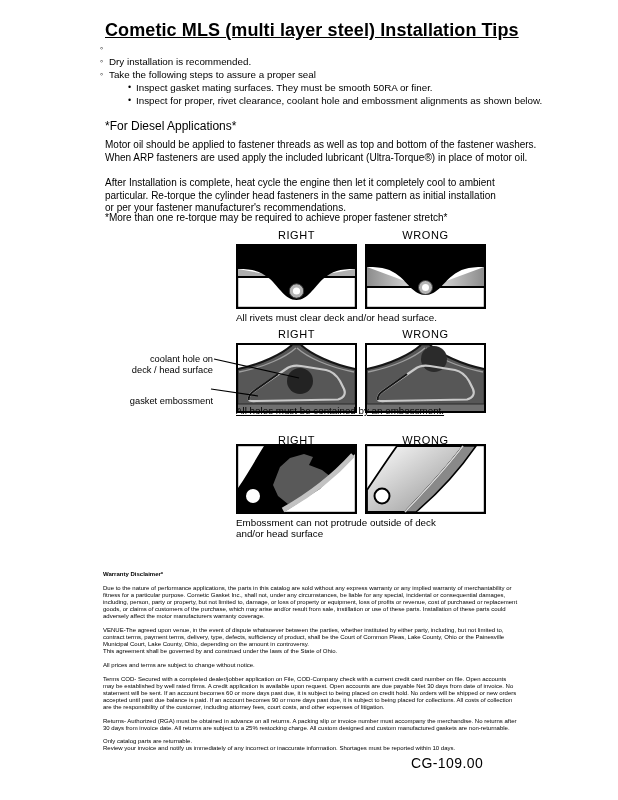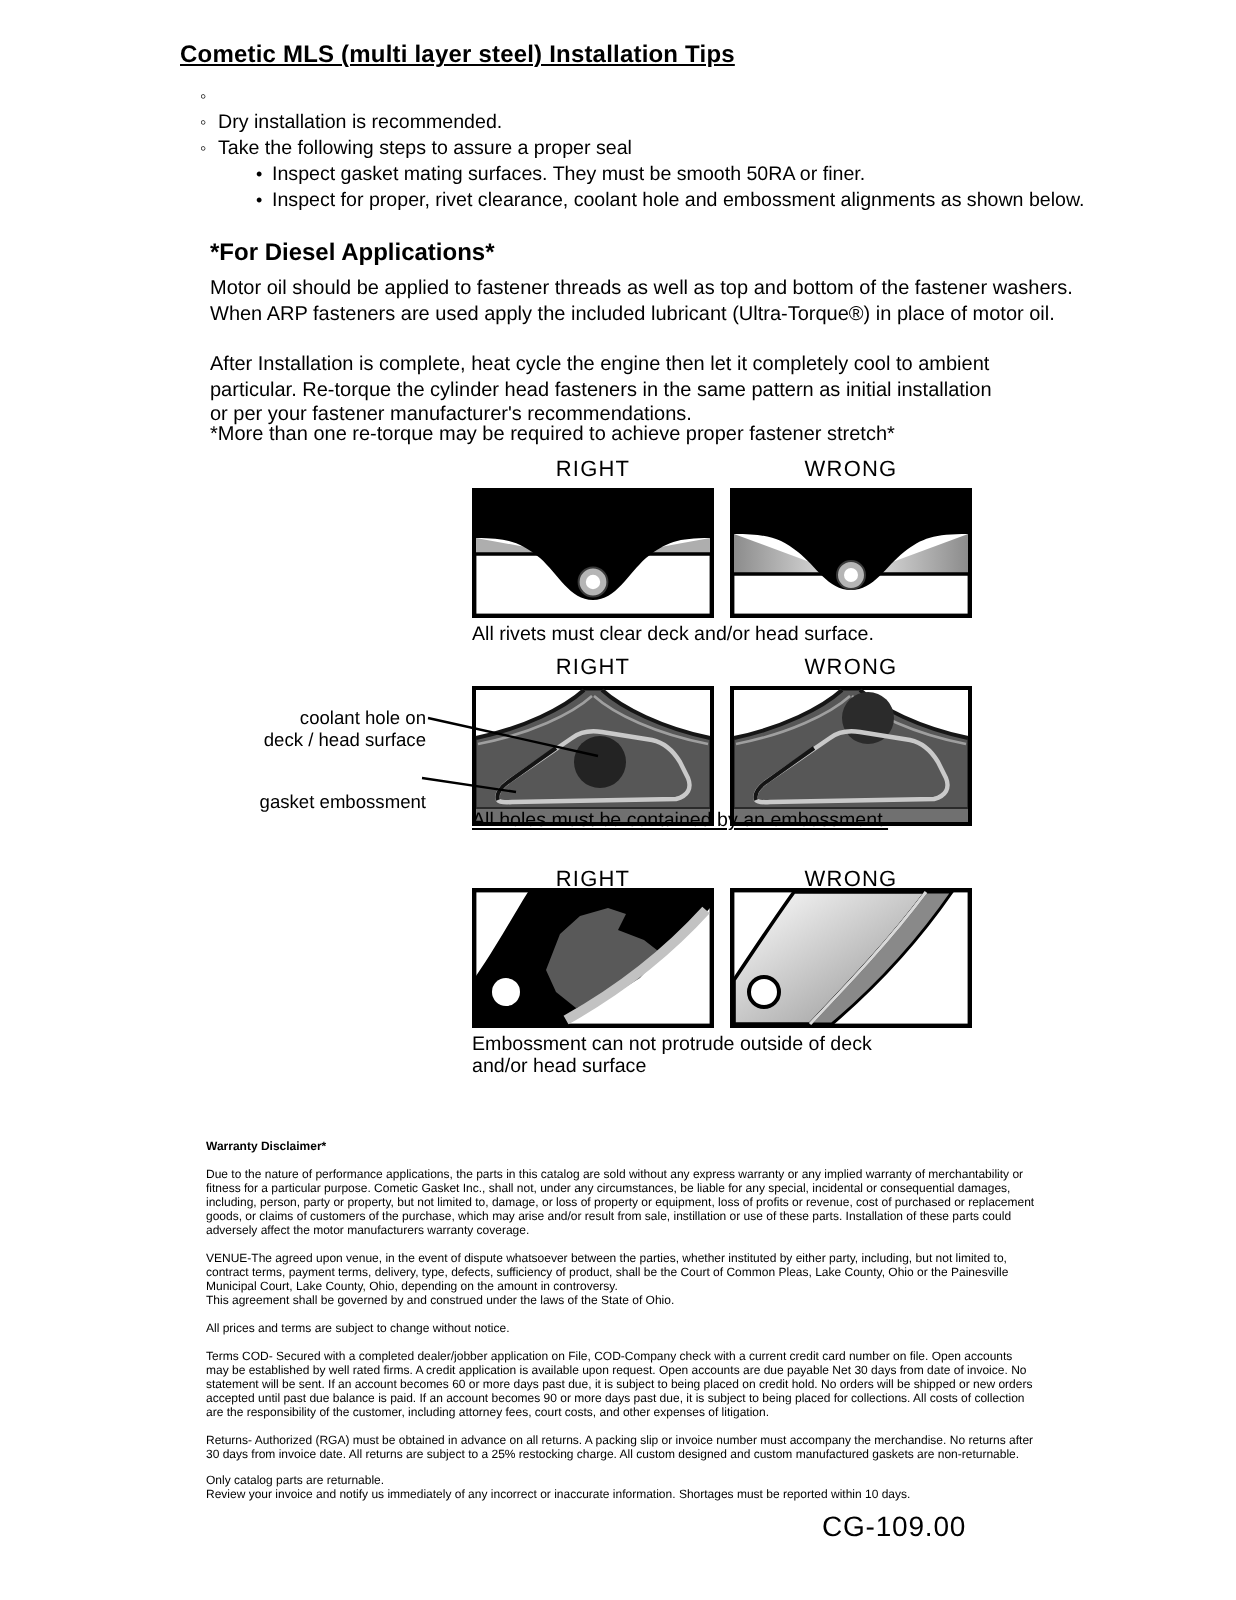--- a/index.html
+++ b/index.html
@@ -1,28 +1,28 @@
 <!DOCTYPE html>
 <html><head>
 <meta charset="utf-8">
 <style>
   html,body{margin:0;padding:0;background:#e8e8e8;}
   .page{position:relative;width:618px;height:800px;background:#ffffff;margin:0 auto;
         font-family:"Liberation Sans", sans-serif;color:#000;overflow:hidden;}
 
-  .title{position:absolute;left:90px;top:20px;font-size:12px;font-weight:bold;
+  .title{position:absolute;left:105px;top:20px;font-size:18px;font-weight:bold;
          text-decoration:underline;letter-spacing:0.1px;}
 
   .tips{position:absolute;left:100px;top:42px;width:490px;font-size:9.8px;line-height:13px;}
   .b-row{display:flex;align-items:flex-start;}
   .b-row .mk{width:9px;flex:0 0 9px;font-size:9px;line-height:13px;}
   .b-row.sub{margin-left:28px;}
   .b-row.sub .mk{width:8px;flex:0 0 8px;}
 
-  .h2{position:absolute;left:105px;top:119px;font-size:12px;font-weight:bold;}
+  .h2{position:absolute;left:105px;top:119px;font-size:12px;font-weight:normal;}
   .para{position:absolute;left:105px;font-size:10px;line-height:12.6px;white-space:pre-line;}
   .p1{top:139px;width:470px;}
   .p2{top:177px;width:470px;}
   .note{top:212px;width:470px;}
 
   .dg-label{position:absolute;width:121px;text-align:center;font-size:11px;letter-spacing:0.6px;}
   .dg-box{position:absolute;width:121px;}
   .dg-box svg{display:block;width:121px;}
   .caption{position:absolute;left:236px;font-size:9.8px;line-height:11px;white-space:pre-line;}
 

